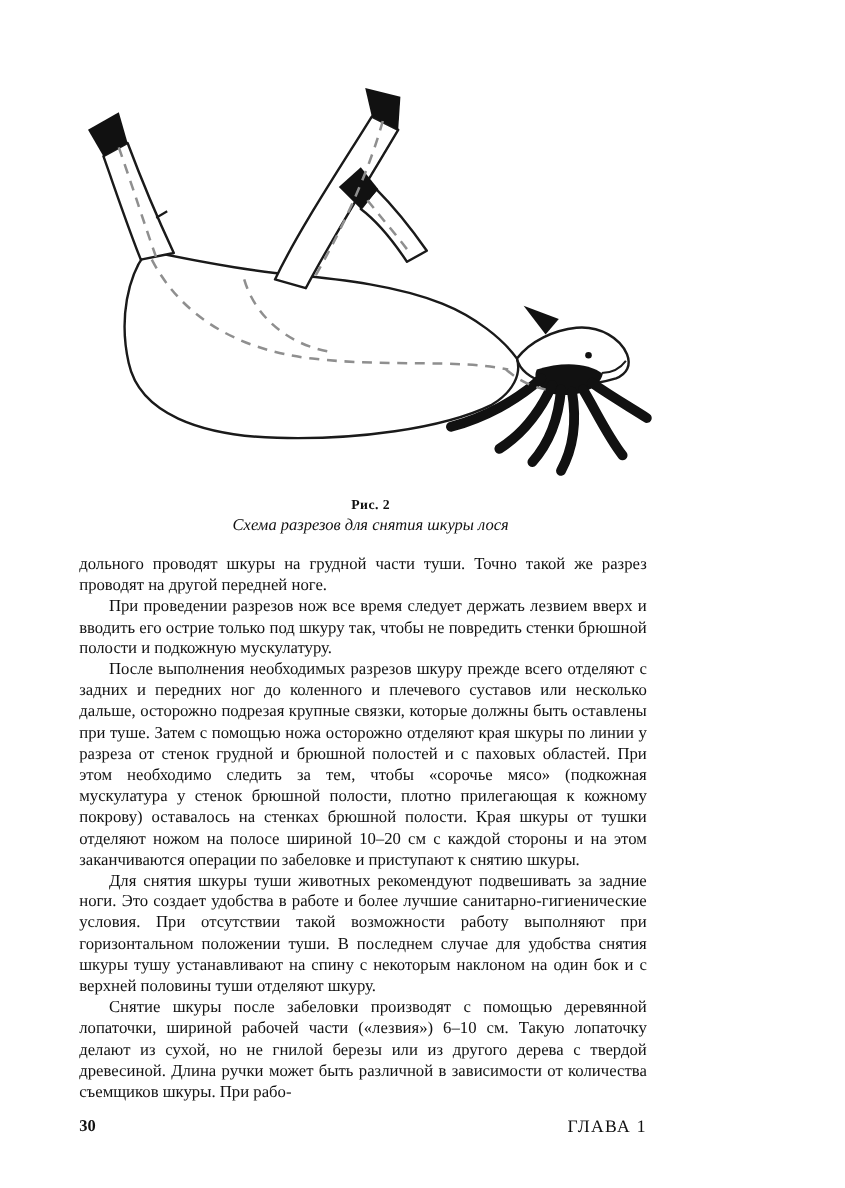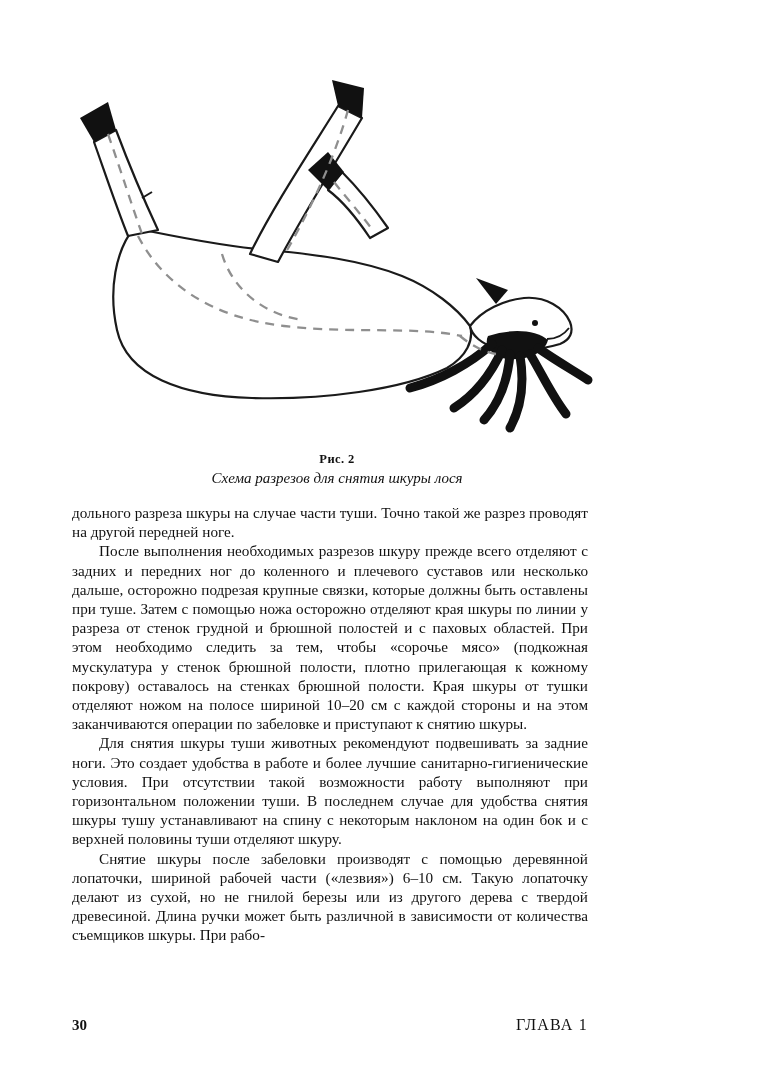--- a/index.html
+++ b/index.html
@@ -55,21 +55,21 @@
     text-indent: 27px;
   }
   .body-text p.no-indent {
     text-indent: 0;
   }
   .page-footer {
     margin-top: auto;
     margin-bottom: 46px;
     display: flex;
     justify-content: space-between;
-    align-items: center;
+    align-items: flex-start;
   }
   .page-number {
     font-weight: bold;
     font-size: 15px;
   }
   .chapter-label {
     font-size: 16px;
     letter-spacing: 1.2px;
   }
 </style>
@@ -122,21 +122,22 @@
         <path d="M388,258 C400,268 412,274 424,276"></path>
       </g>
     </svg>
     <figcaption>
       <div class="fig-label">Рис. 2</div>
       <div class="fig-title">Схема разрезов для снятия шкуры лося</div>
     </figcaption>
   </figure>
 
   <main class="body-text">
-    <p class="no-indent">дольного разреза шкуры на случае части туши. Точно такой же разрез проводят на другой передней ноге.</p>
+    <p class="no-indent">дольного проводят шкуры на грудной части туши. Точно такой же разрез проводят на другой передней ноге.</p>
+    <p>При проведении разрезов нож все время следует держать лезвием вверх и вводить его острие только под шкуру так, чтобы не повредить стенки брюшной полости и подкожную мускулатуру.</p>
     <p>После выполнения необходимых разрезов шкуру прежде всего отделяют с задних и передних ног до коленного и плечевого суставов или несколько дальше, осторожно подрезая крупные связки, которые должны быть оставлены при туше. Затем с помощью ножа осторожно отделяют края шкуры по линии у разреза от стенок грудной и брюшной полостей и с паховых областей. При этом необходимо следить за тем, чтобы «сорочье мясо» (подкожная мускулатура у стенок брюшной полости, плотно прилегающая к кожному покрову) оставалось на стенках брюшной полости. Края шкуры от тушки отделяют ножом на полосе шириной 10–20 см с каждой стороны и на этом заканчиваются операции по забеловке и приступают к снятию шкуры.</p>
     <p>Для снятия шкуры туши животных рекомендуют подвешивать за задние ноги. Это создает удобства в работе и более лучшие санитарно-гигиенические условия. При отсутствии такой возможности работу выполняют при горизонтальном положении туши. В последнем случае для удобства снятия шкуры тушу устанавливают на спину с некоторым наклоном на один бок и с верхней половины туши отделяют шкуру.</p>
     <p>Снятие шкуры после забеловки производят с помощью деревянной лопаточки, шириной рабочей части («лезвия») 6–10 см. Такую лопаточку делают из сухой, но не гнилой березы или из другого дерева с твердой древесиной. Длина ручки может быть различной в зависимости от количества съемщиков шкуры. При рабо-</p>
   </main>
 
   <footer class="page-footer">
     <span class="page-number">30</span>
     <span class="chapter-label">ГЛАВА 1</span>
   </footer>
 

